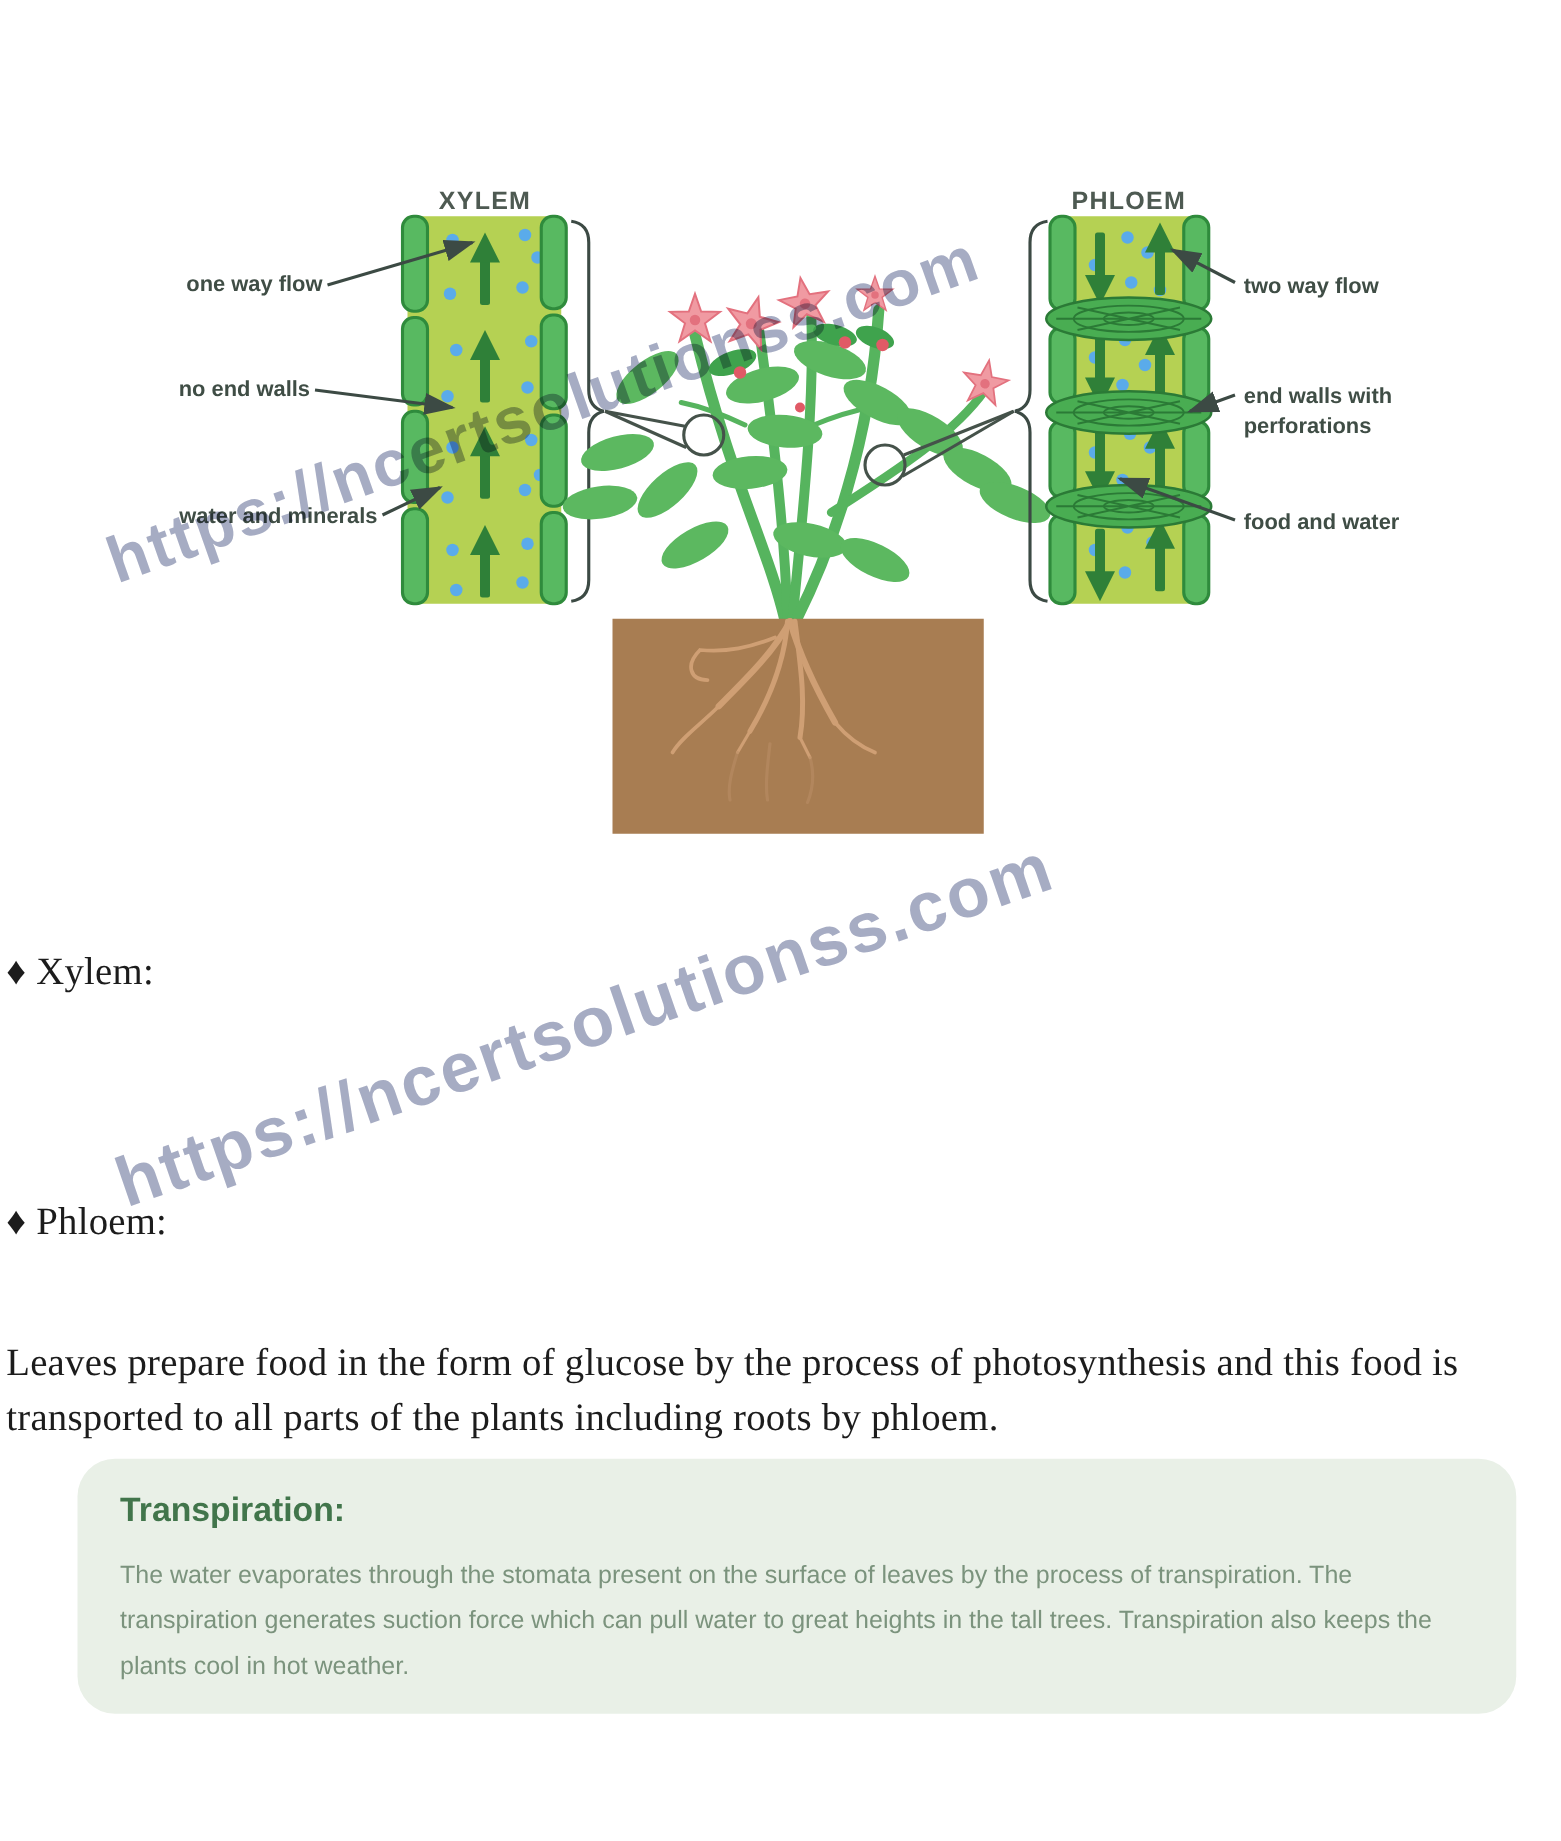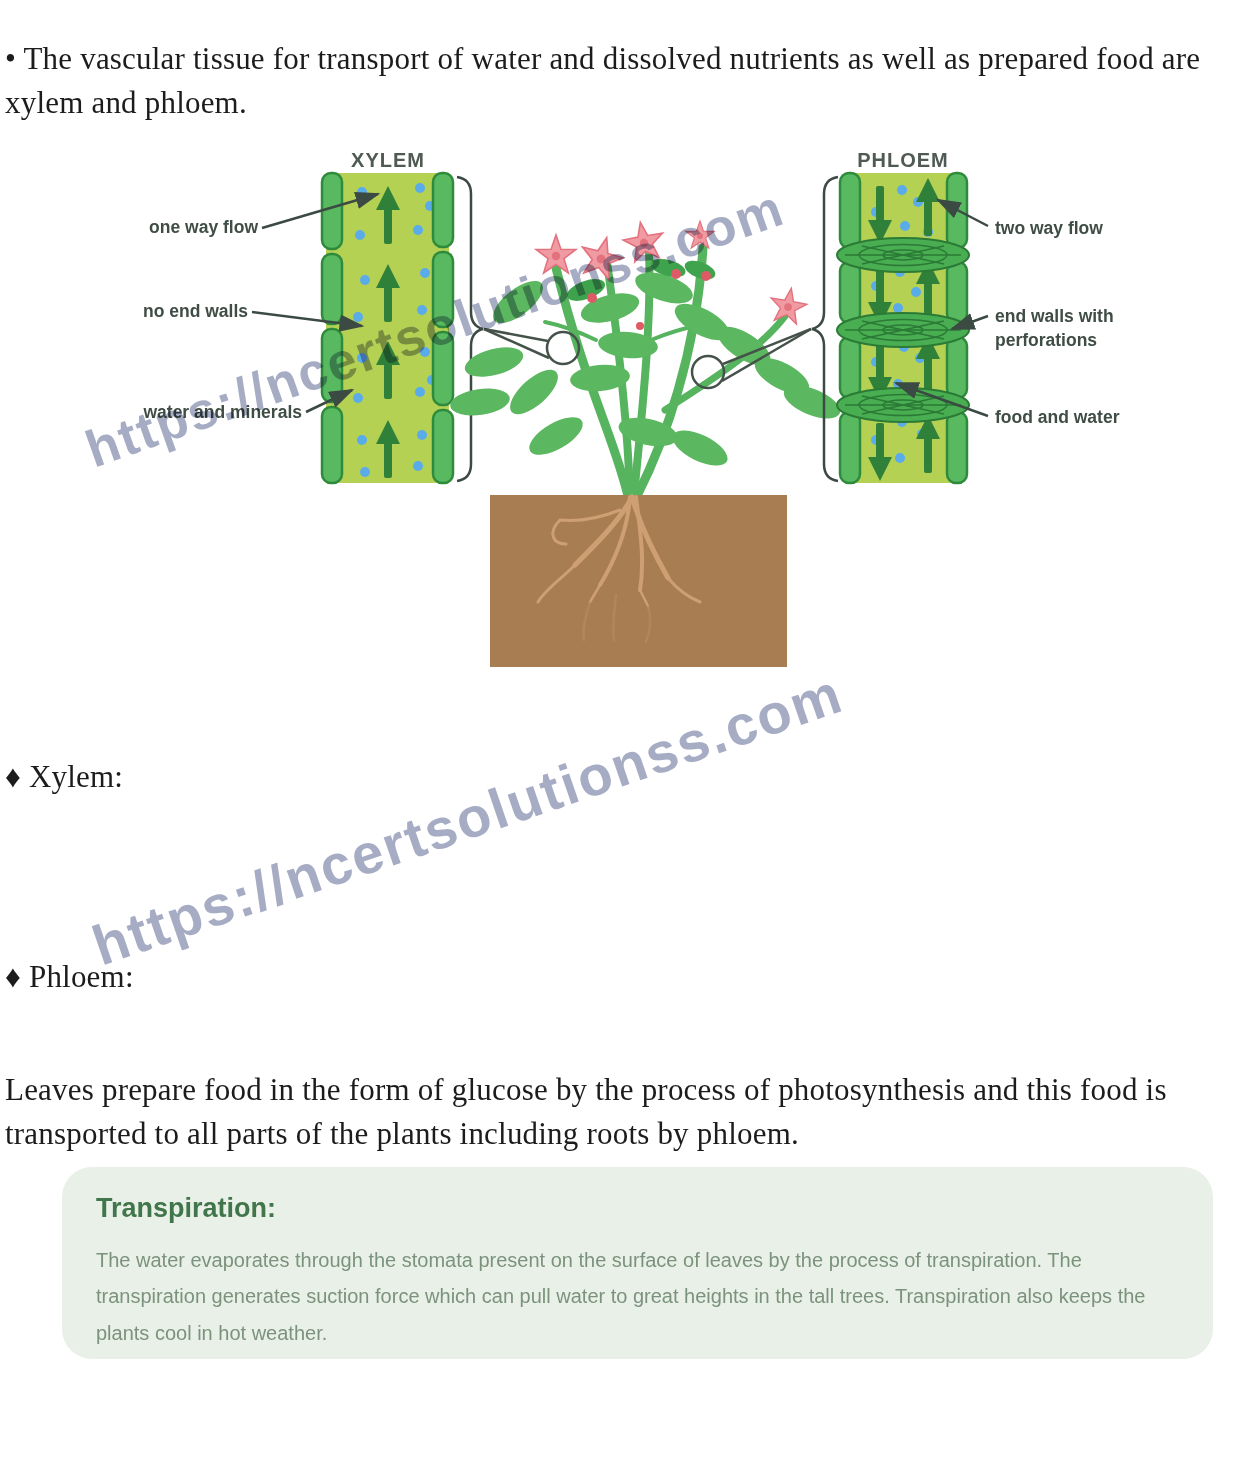--- a/index.html
+++ b/index.html
@@ -6,40 +6,39 @@
   .page{position:relative;width:1249px;height:1473px;background:#ffffff;overflow:hidden;
         font-family:"Liberation Serif", serif;color:#1c1c1c;}
   .bodytext{font-size:31px;line-height:1.42;letter-spacing:.2px;}
   .abs{position:absolute;}
   .intro{top:6px;left:5px;width:1240px;}
   .h-xylem{top:724px;left:5px;}
   .p-xylem{top:806px;left:5px;width:1150px;}
   .h-phloem{top:924px;left:5px;}
   .p-phloem{top:1037px;left:5px;width:1195px;}
   .transp{top:1167px;left:62px;width:1083px;background:#e9f0e7;border-radius:30px;
-          padding:26px 34px 8px 34px;font-family:"Liberation Sans", sans-serif;}
+          padding:26px 34px 20px 34px;font-family:"Liberation Sans", sans-serif;}
   .transp-h{color:#41754b;font-weight:bold;font-size:27px;margin:0 0 18px 0;}
   .transp-b{color:#7b937d;font-size:20px;line-height:1.82;margin:0;}
   .diagram{top:140px;left:0;width:1154px;height:540px;}
   .wm{position:absolute;font-family:"Liberation Sans", sans-serif;font-weight:bold;
       color:rgba(150,158,184,0.85);mix-blend-mode:multiply;white-space:nowrap;
       pointer-events:none;letter-spacing:2px;line-height:1;z-index:5;}
   .wm1{left:88px;top:425px;font-size:52px;transform:rotate(-19.5deg);transform-origin:0 50%;}
   .wm2{left:95px;top:920px;font-size:56px;transform:rotate(-19deg);transform-origin:0 50%;}
   svg text.dlabel{font-family:"Liberation Sans", sans-serif;font-weight:bold;
       font-size:17.5px;fill:#3f4d45;}
   svg text.dtitle{font-family:"Liberation Sans", sans-serif;font-weight:bold;
       font-size:20px;fill:#4e5a52;letter-spacing:1px;}
 </style>
 </head>
 <body>
 
 <div class="page">
 
-  <p class="abs intro bodytext">• The vascular tissue for transport of water and dissolved nutrients as well as prepared food are xylem and phloem.</p>
 
   <div class="abs diagram">
     <svg width="1249" height="540" viewBox="0 0 1249 540">
       <defs>
         <marker id="ah" markerWidth="11" markerHeight="9" refX="9" refY="3.5" orient="auto">
           <polygon points="0,0 10,3.5 0,7" fill="#3c4a44"></polygon>
         </marker>
         <g id="arrowUp">
           <rect x="-4" y="-14" width="8" height="38" rx="2"></rect>
           <polygon points="0,-34 12,-10 -12,-10"></polygon>

